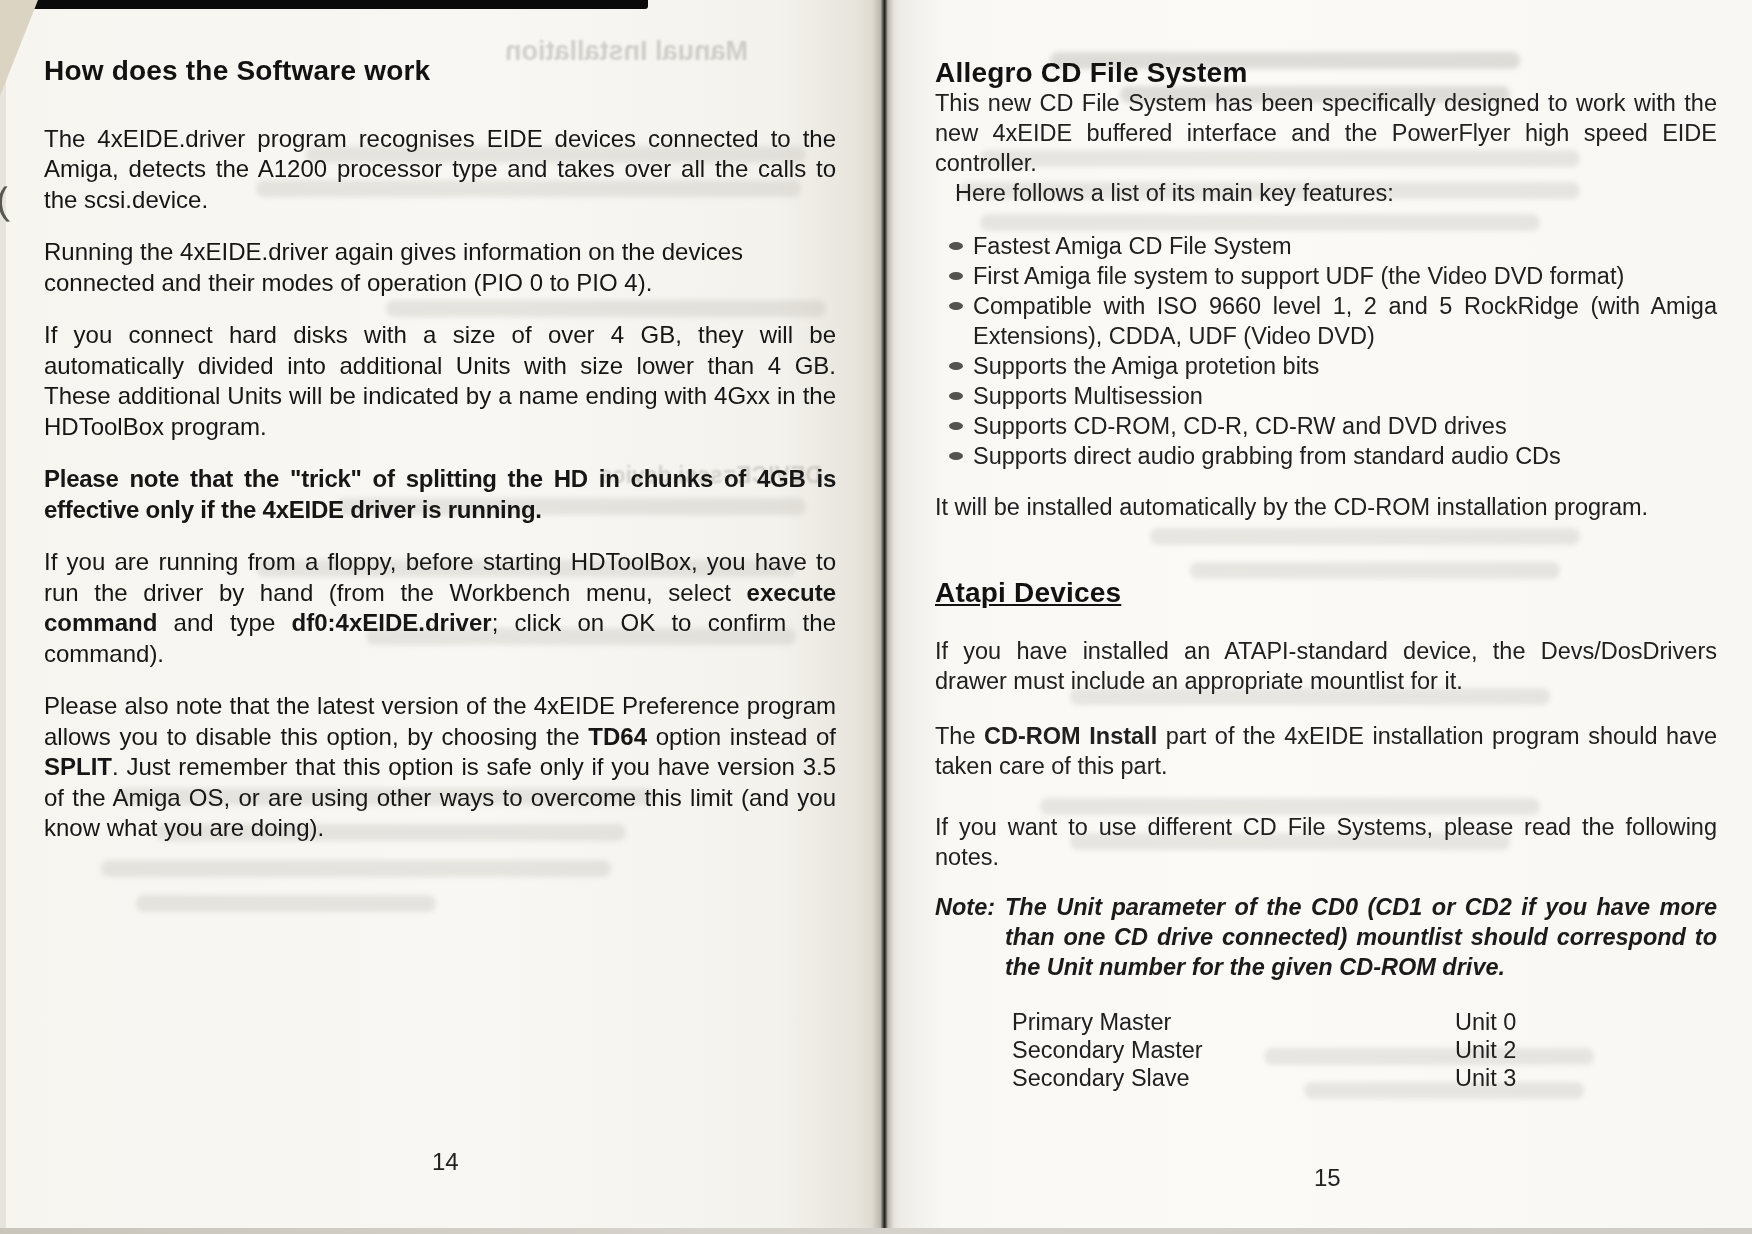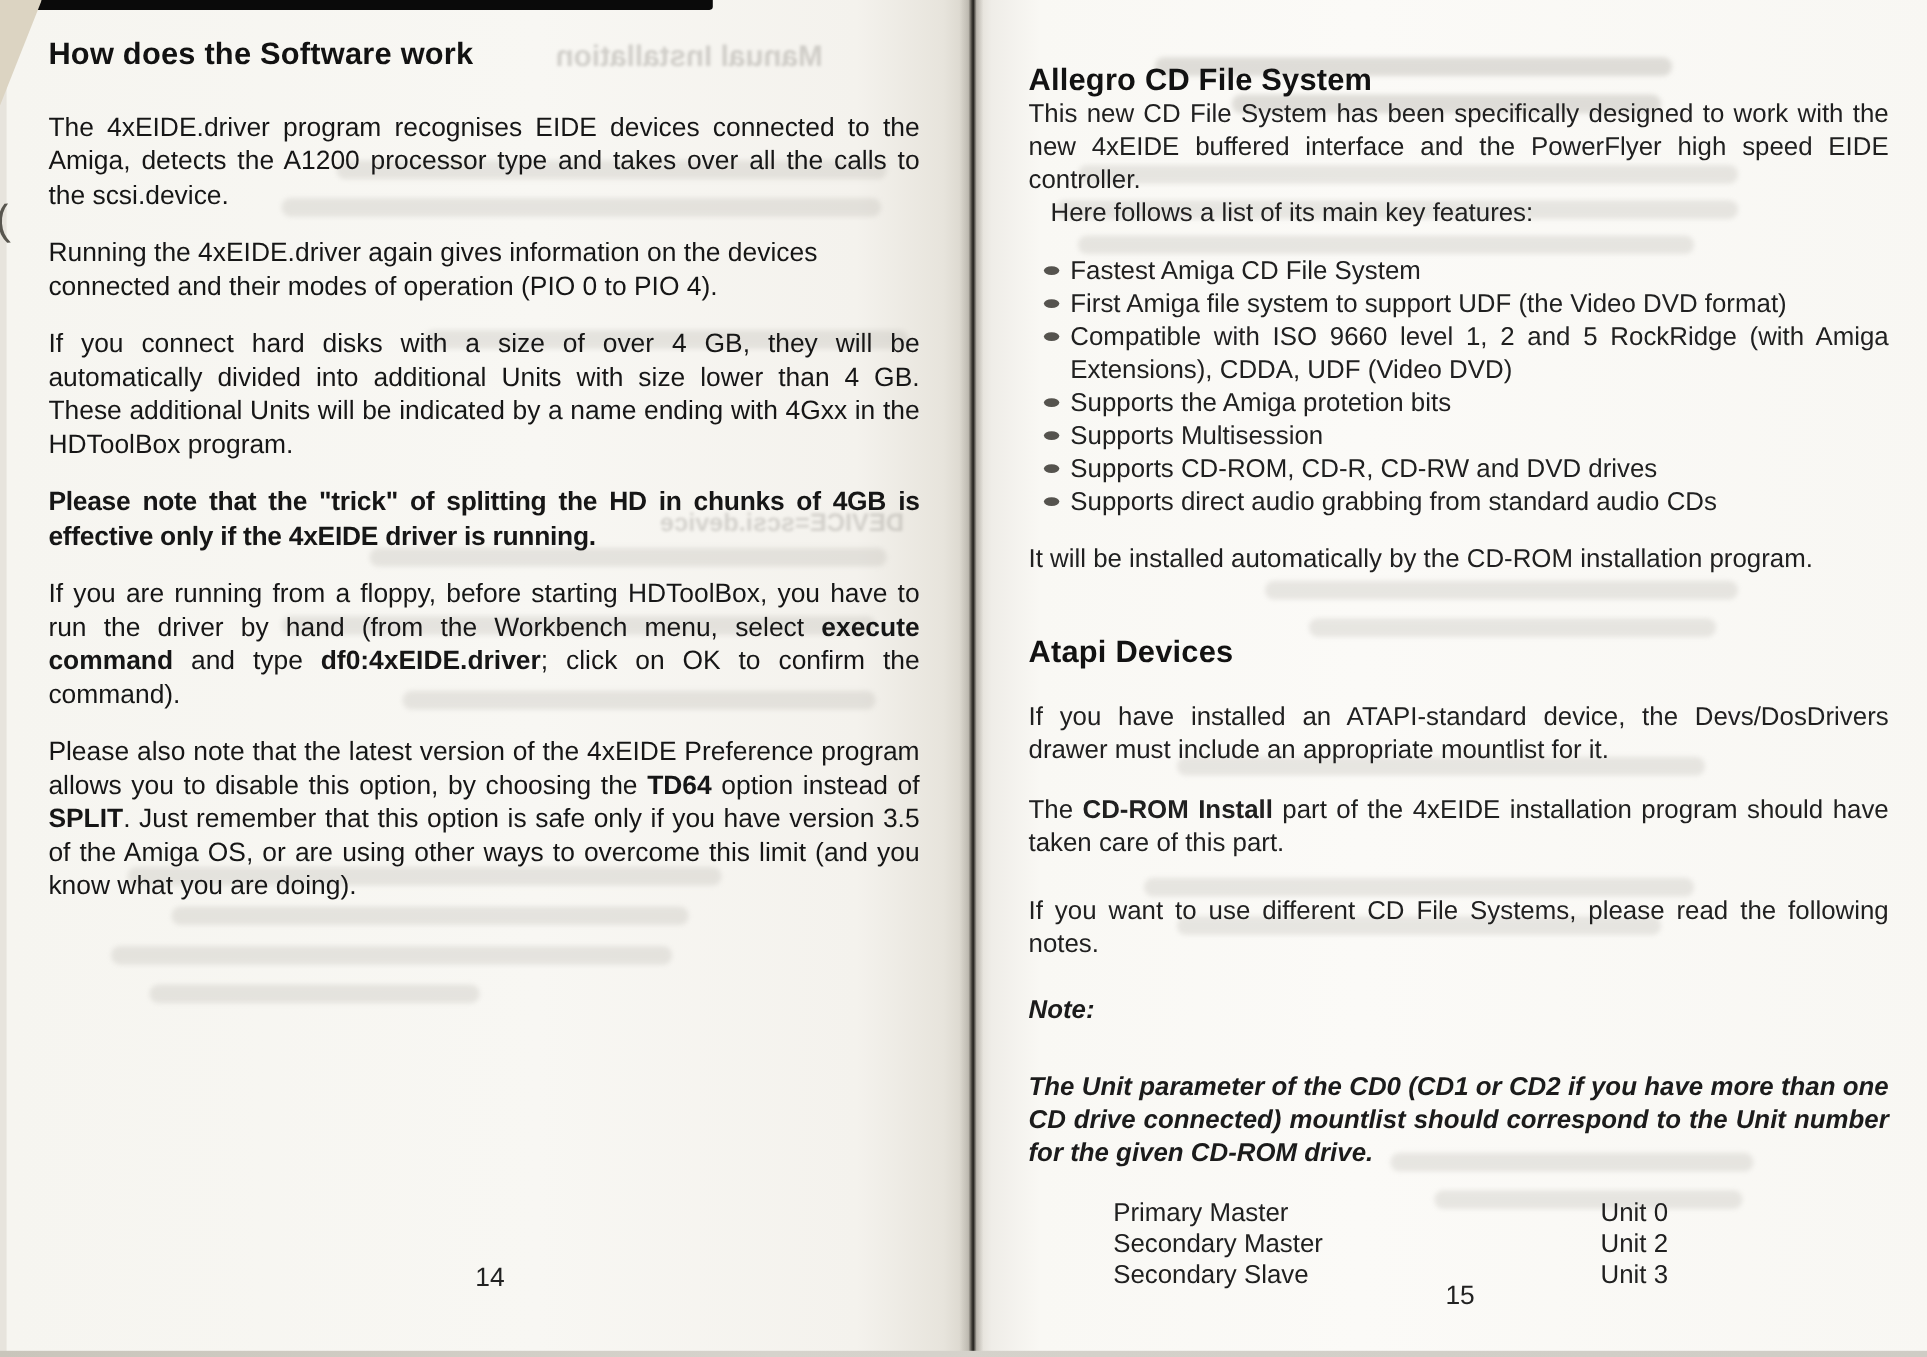--- a/index.html
+++ b/index.html
@@ -46,21 +46,21 @@
   
   .h1{
     position:relative;z-index:3;margin:0;
     font-size:28px;font-weight:bold;color:#121212;letter-spacing:.2px;
   }
   p{margin:0;}
   .col p{position:relative;z-index:3;}
   .just{text-align:justify;}
   
   .col-left{
-    position:absolute;left:38px;top:34px;width:792px;z-index:3;
+    position:absolute;left:38px;top:56px;width:792px;z-index:3;
     font-size:24px;line-height:30.5px;color:#161616;
   }
   .col-left .h1{margin-bottom:37px;}
   .col-left p{margin-bottom:22px;}
   .p-bold{font-weight:bold;letter-spacing:-0.25px;}
   .pagenum{
     position:absolute;z-index:3;font-size:24px;color:#222;
   }
   .pagenum-left{left:426px;top:1148px;}
   .pagenum-right{left:430px;top:1164px;}
@@ -77,27 +77,27 @@
   .feature-list li{
     position:relative;z-index:3;display:flex;align-items:flex-start;
     text-align:justify;
   }
   .dot{
     flex:0 0 14px;margin:11px 10px 0 14px;width:8px;height:8px;
     border-radius:50%;background:#55534e;
   }
   .li-text{flex:1;}
   .install-note{margin-top:21px;}
-  .h2-atapi{margin-top:56px;}
+  .h2-atapi{margin-top:56px;text-decoration:underline;}
   .atapi-p1{margin-top:28px;}
   .atapi-p2{margin-top:25px;}
   .atapi-p3{margin-top:31px;}
   .note{
-    position:relative;z-index:3;display:flex;margin-top:30px;
-    font-weight:bold;font-style:italic;color:#1b1b1b;flex-direction:column;
+    position:relative;z-index:3;display:flex;margin-top:20px;
+    font-weight:bold;font-style:italic;color:#1b1b1b;
   }
   .note-label{flex:0 0 70px;}
   .note-text{flex:1;text-align:justify;}
   .unit-table{position:relative;z-index:3;margin:26px 0 0 77px;line-height:28px;}
   .unit-row{display:flex;}
   .unit-device{flex:0 0 443px;}
   .unit-number{flex:1;}
   
   .ghost{
     position:absolute;z-index:1;color:#9b9892;

